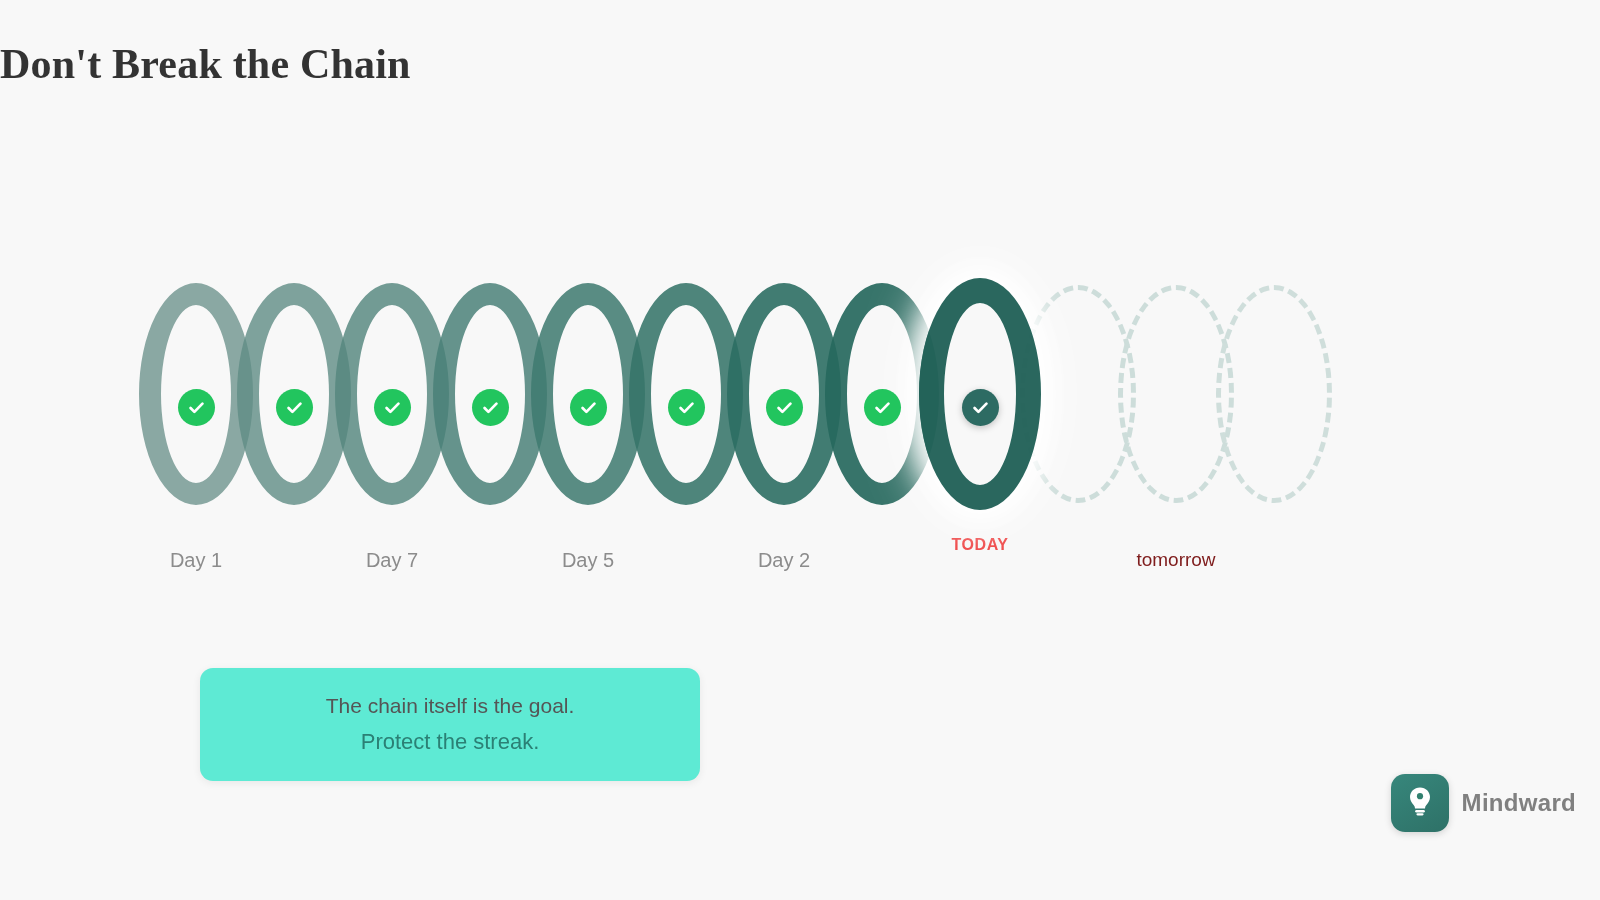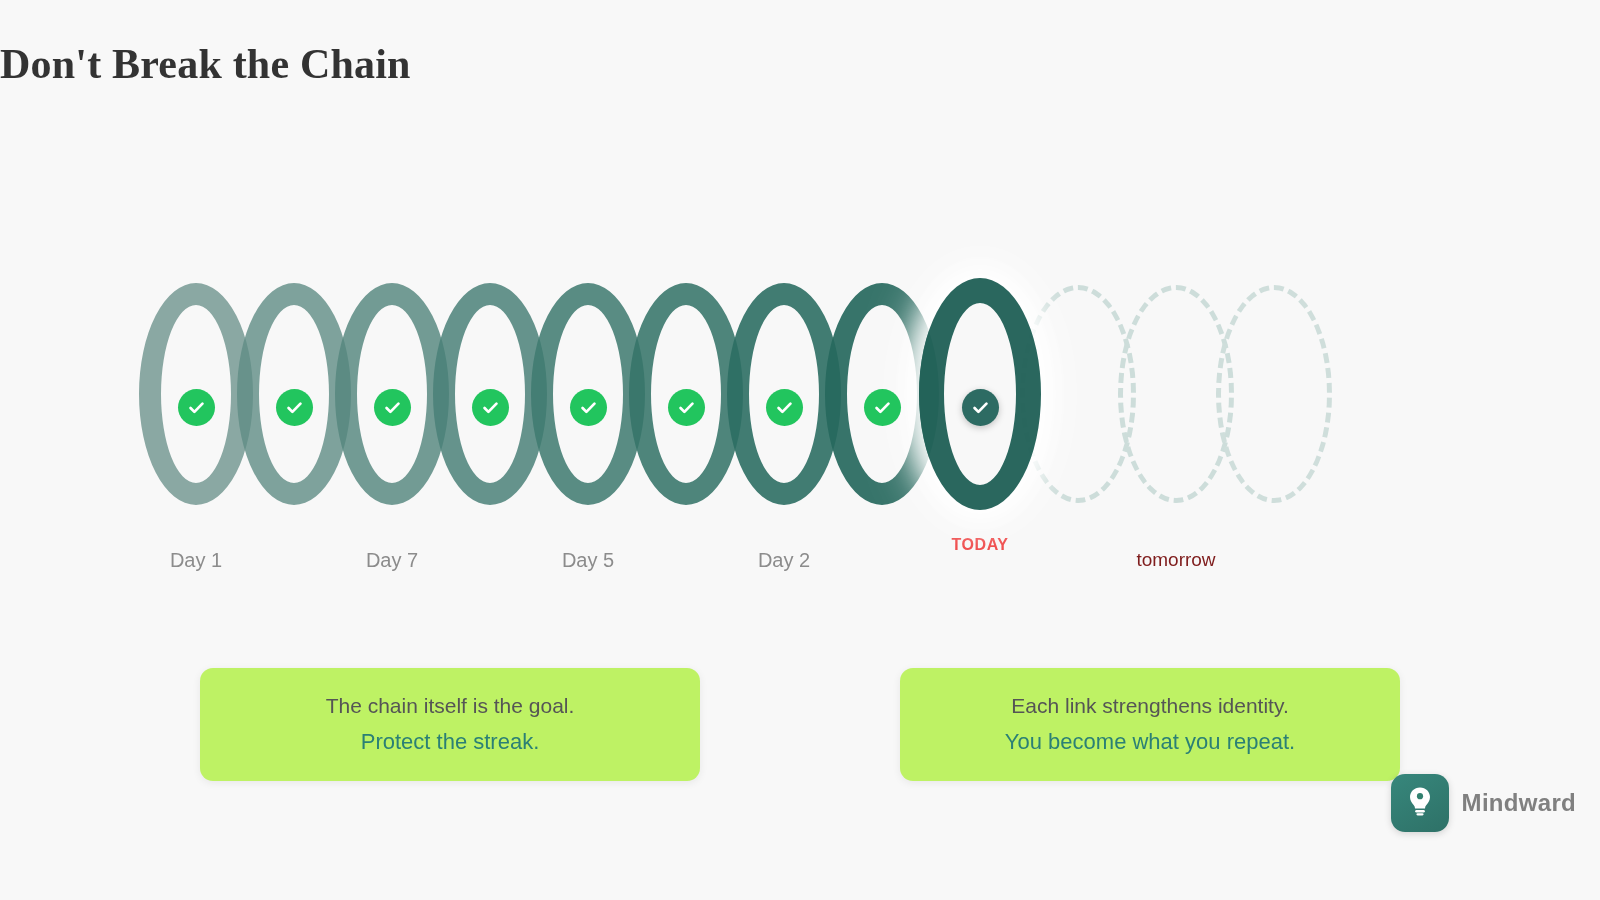--- a/index.html
+++ b/index.html
@@ -114,21 +114,21 @@
     left: 0;
     top: 668px;
     width: 1600px;
     height: 120px;
   }
   .card {
     position: absolute;
     box-sizing: border-box;
     width: 500px;
     height: 113px;
-    background: #bef264;
+    background: #5eead4;
     border-radius: 13px;
     box-shadow: 0 2px 9px rgba(0,0,0,0.07);
     display: flex;
     flex-direction: column;
     align-items: center;
     justify-content: center;
   }
   .card-line-1 {
     font-size: 21px;
     color: #555555;
@@ -244,24 +244,20 @@
     <div class="day-label tomorrow-label" style="left: 1176px;">tomorrow</div>
   </div>
 
 <div class="cards">
 
   <div class="card" id="card-left">
     <div class="card-line-1">The chain itself is the goal.</div>
     <div class="card-line-2">Protect the streak.</div>
   </div>
 
-  <div class="card" id="card-right">
-    <div class="card-line-1">Each link strengthens identity.</div>
-    <div class="card-line-2">You become what you repeat.</div>
-  </div>
 
 </div>
 
 <div class="brand">
   <div class="brand-mark">
     <span>
       <svg width="26" height="30" viewBox="0 0 26 30" aria-hidden="true">
         <path d="M13 1.5 C7.2 1.5 3 5.9 3 11.1 c0 3.4 1.7 5.6 3.2 7.3 c0.9 1.0 1.5 1.8 1.6 2.8 l0.2 1.4 h10 l0.2-1.4 c0.1-1.0 0.7-1.8 1.6-2.8 c1.5-1.7 3.2-3.9 3.2-7.3 C23 5.9 18.8 1.5 13 1.5 Z" fill="#ffffff"></path>
         <circle cx="13" cy="10.2" r="3.1" fill="#32806f"></circle>
         <rect x="8.2" y="24.0" width="9.6" height="2.5" rx="1.25" fill="#ffffff"></rect>

